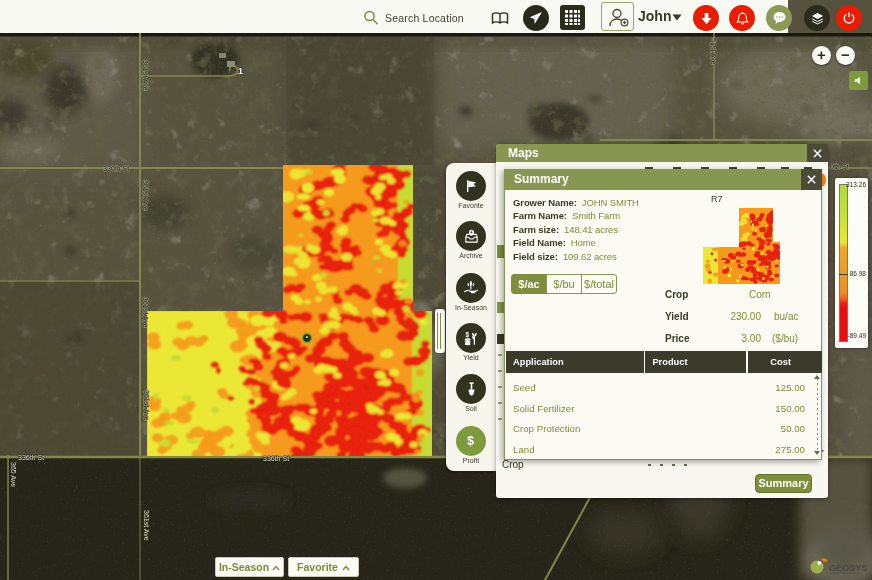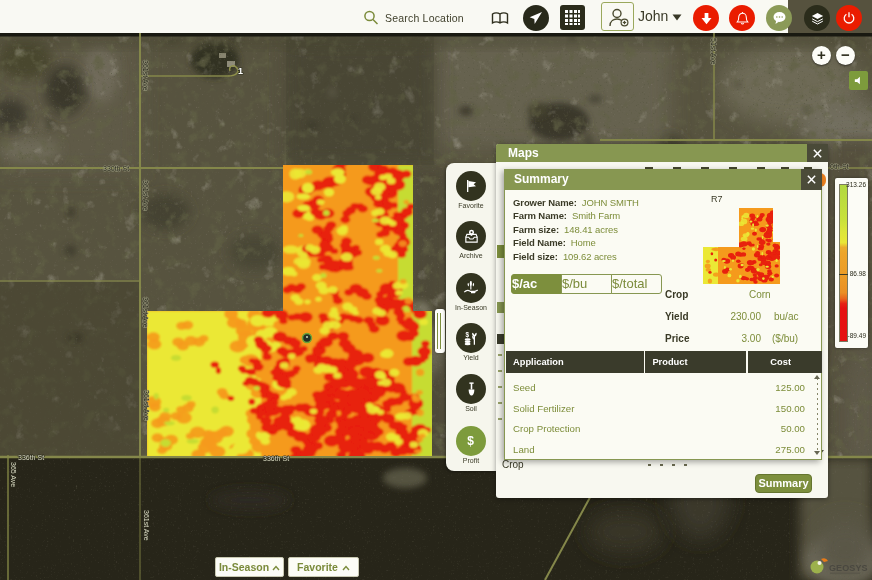--- a/index.html
+++ b/index.html
@@ -3,21 +3,21 @@
 <meta charset="utf-8">
 <style>
 * { margin:0; padding:0; box-sizing:border-box; }
 html,body { width:872px; height:580px; overflow:hidden; }
 body { font-family:"Liberation Sans", sans-serif; background:#56523e; }
 .stage { position:relative; width:872px; height:580px; overflow:hidden; }
 .abs { position:absolute; }
 
 .topbar { position:absolute; left:0; top:0; width:788px; height:33px; background:#f9f9f3; z-index:30; }
 .tb-txt { position:absolute; left:385px; top:12px; font-size:10.5px; color:#3f3f2b; letter-spacing:.2px; }
-.john { position:absolute; left:638px; top:8px; font-size:14px; color:#393927; font-weight:400; }
+.john { position:absolute; left:638px; top:8px; font-size:14px; color:#393927; font-weight:700; }
 .circ { position:absolute; top:5px; width:26px; height:26px; border-radius:50%; display:flex; align-items:center; justify-content:center; }
 .darksq { position:absolute; left:560px; top:5px; width:25px; height:25px; border-radius:3px; background:#2b2c1b; display:flex; align-items:center; justify-content:center; }
 .navcirc { position:absolute; left:523px; top:5px; width:26px; height:26px; border-radius:50%; background:#28291a; display:flex; align-items:center; justify-content:center; }
 .personbox { position:absolute; left:601px; top:2px; width:33px; height:29px; border:1px solid #9aa85c; border-radius:3px; display:flex; align-items:center; justify-content:center; background:#f9f9f3; }
 
 .map { position:absolute; left:0; top:33px; z-index:0; }
 
 .legend { position:absolute; left:835px; top:178px; width:33px; height:170px; background:#fcfcf6; border-radius:2px; box-shadow:0 0 3px rgba(0,0,0,.45); z-index:5; }
 .lbar { position:absolute; left:4px; top:6px; width:9px; height:158px; border:1px solid #7a7a60;
   background:linear-gradient(180deg,#b2d840 0%,#c8e13b 22%,#dde63a 30%,#e9e736 37%,#ebac2d 40%,#eda42a 44%,#ec9c27 58%,#ea8f24 69%,#e9641c 73%,#e62214 76%,#e51111 79%,#e61111 100%); }
@@ -42,21 +42,21 @@
 .dash { position:absolute; top:23px; width:8px; height:3.5px; background:#44452f; }
 .frag { position:absolute; z-index:9; }
 
 .dlg { position:absolute; left:504px; top:169px; width:318px; height:291px; background:#fbfbf3; border:1px solid #879751; z-index:10; box-shadow:-2px 2px 6px rgba(0,0,0,.35); }
 .dlghead { position:absolute; left:-1px; top:-1px; width:318px; height:21px; background:#879751; }
 .dlghead span { position:absolute; left:10px; top:3px; font-size:12px; font-weight:bold; color:#fff; }
 .dlgx { position:absolute; right:0; top:0; width:21px; height:21px; background:#4b4b39; display:flex; align-items:center; justify-content:center; }
 .info { position:absolute; left:8px; font-size:9.5px; letter-spacing:-0.1px; color:#3a3a26; font-weight:bold; white-space:nowrap; }
 .info i { font-style:normal; font-weight:normal; color:#7d8d3a; }
 .tabs { position:absolute; left:7px; top:104px; display:flex; }
-.tab { width:51px; height:20px; border:1px solid #879751; background:#fbfbf3; color:#7b8b3a; font-size:13px; line-height:18px; margin-left:-1px; }
+.tab { width:36px; height:20px; border:1px solid #879751; background:#fbfbf3; color:#7b8b3a; font-size:11px; text-align:center; line-height:18px; margin-left:-1px; }
 .tab.sel { background:#7d8f3d; color:#fff; border-color:#7d8f3d; border-radius:3px 0 0 3px; font-weight:bold; }
 .cyp-l { position:absolute; left:160px; font-size:10px; font-weight:bold; color:#3a3a26; }
 .cyp-v { position:absolute; font-size:10px; color:#7d8d3a; }
 .r7 { position:absolute; left:222px; top:24px; width:60px; text-align:left; font-size:10px; color:#3a3a26; }
 .thead { position:absolute; left:1px; top:181px; width:316px; height:22px; display:flex; }
 .thead div { background:#3a3b2b; color:#fff; font-size:9.3px; font-weight:bold; line-height:22px; padding-left:7px; }
 .trow { position:absolute; left:8px; font-size:9.7px; color:#7d8d3a; }
 .tval { position:absolute; font-size:9.7px; color:#7d8d3a; text-align:right; right:17px; }
 .sumbtn { position:absolute; left:755px; top:474px; width:57px; height:19px; background:#7d8f3d; border:1px solid #65752f; border-radius:4px; color:#fff; font-size:11px; font-weight:bold; text-align:center; line-height:17px; z-index:12; }
 

